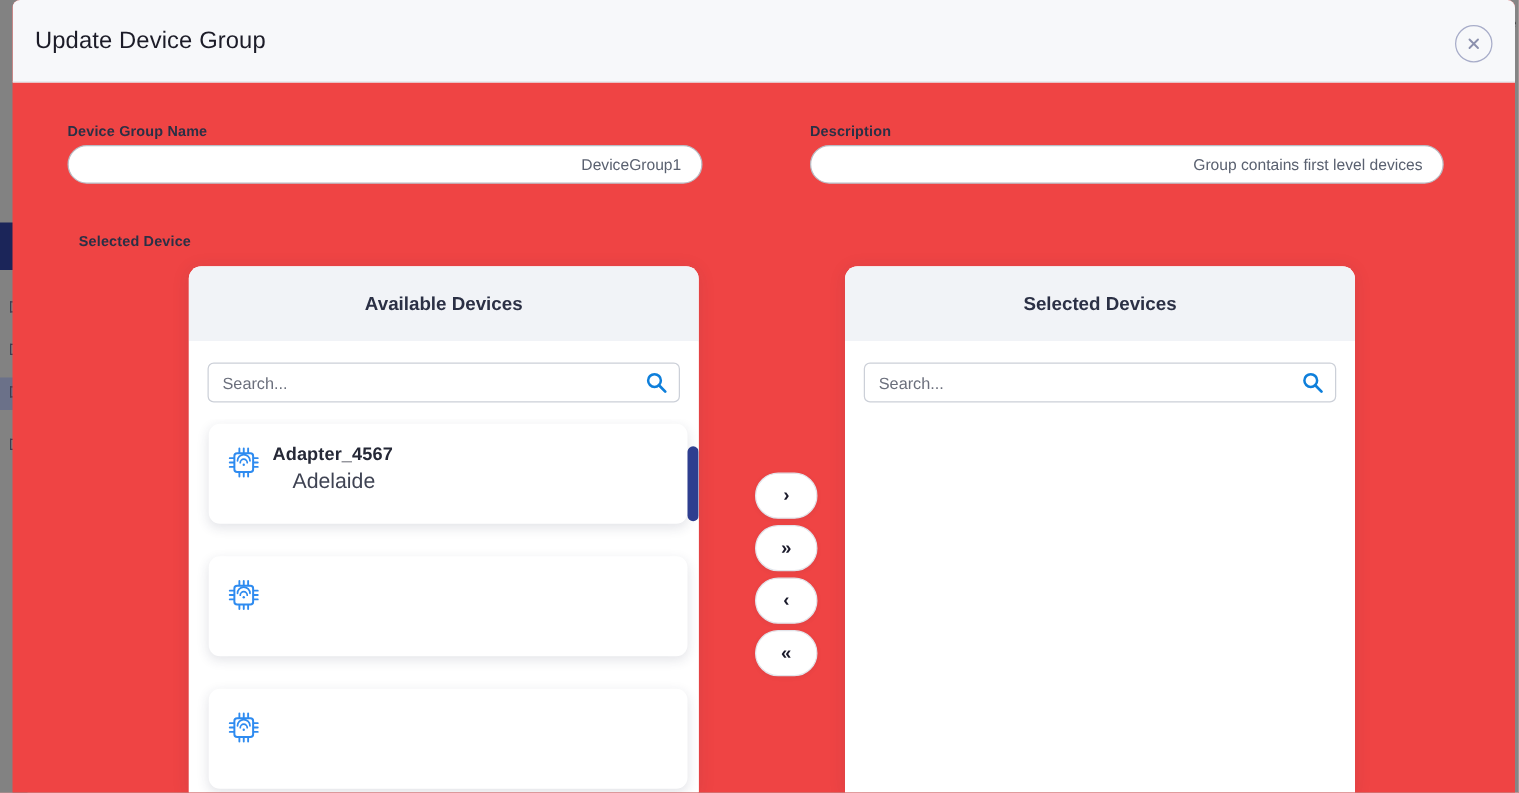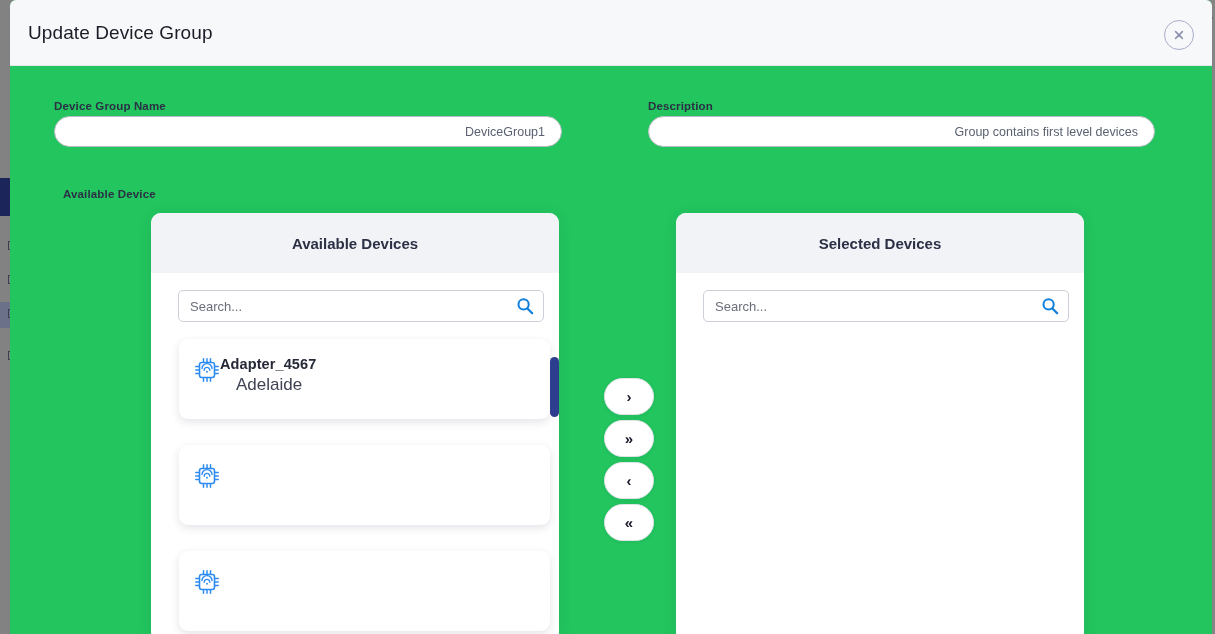--- a/index.html
+++ b/index.html
@@ -45,21 +45,21 @@
     font-size: 12px;
     color: #222;
     line-height: 1;
   }
 
   
   #modal {
     position: absolute;
     left: 10px; top: 0;
     width: 1202px; height: 634px;
-    background: #22c55e;
+    background: #ef4444;
     border-radius: 6px 6px 0 0;
     overflow: hidden;
   }
   #modal-header {
     position: relative;
     height: 66px;
     border-bottom: 1px solid #e3e6ec;
     background: #f7f8fa;
   }
   #modal-title {
@@ -142,21 +142,21 @@
   }
   .panel-title {
     font-size: 15px;
     font-weight: bold;
     color: #2b3045;
   }
   .panel-body {
     position: relative;
     height: 361px;
     background: #ffffff;
-    padding: 17px 0 0 12px;
+    padding: 17px 0 0 0;
   }
   .panel-search-wrap {
     position: relative;
     margin: 0 15px 13px 15px;
   }
   .panel-search {
     width: 100%;
     height: 32px;
     border: 1px solid #ccd0d8;
     border-radius: 5px;
@@ -192,21 +192,21 @@
     display: flex;
     align-items: flex-start;
     padding: 16px 0 0 15px;
     cursor: pointer;
   }
   .device-icon {
     width: 26px; height: 26px;
     flex: 0 0 26px;
     margin-top: 2px;
   }
-  .device-text { }
+  .device-text { margin-left: 10px; }
   .device-name {
     font-size: 14.5px;
     font-weight: bold;
     color: #252836;
     letter-spacing: 0.1px;
     line-height: 1.25;
   }
   .device-loc {
     font-size: 17px;
     color: #3f4353;
@@ -290,21 +290,21 @@
       <label class="field-label">Device Group Name</label>
       <input class="field-input" type="text" value="DeviceGroup1" style="">
     </div>
 
     <div class="field" id="field-desc">
       <label class="field-label">Description</label>
       <input class="field-input" type="text" value="Group contains first level devices" style="">
     </div>
   </div>
 
-  <div id="selected-device-label">Available Device</div>
+  <div id="selected-device-label">Selected Device</div>
 
   <div class="panel" id="panel-available">
     <div class="panel-header">
       <span class="panel-title">Available Devices</span>
     </div>
     <div class="panel-body">
       <div class="panel-search-wrap">
         <input class="panel-search" type="text" placeholder="Search..." style="">
         <span class="search-icon">
           <svg width="18" height="18" viewBox="0 0 18 18" aria-hidden="true">

